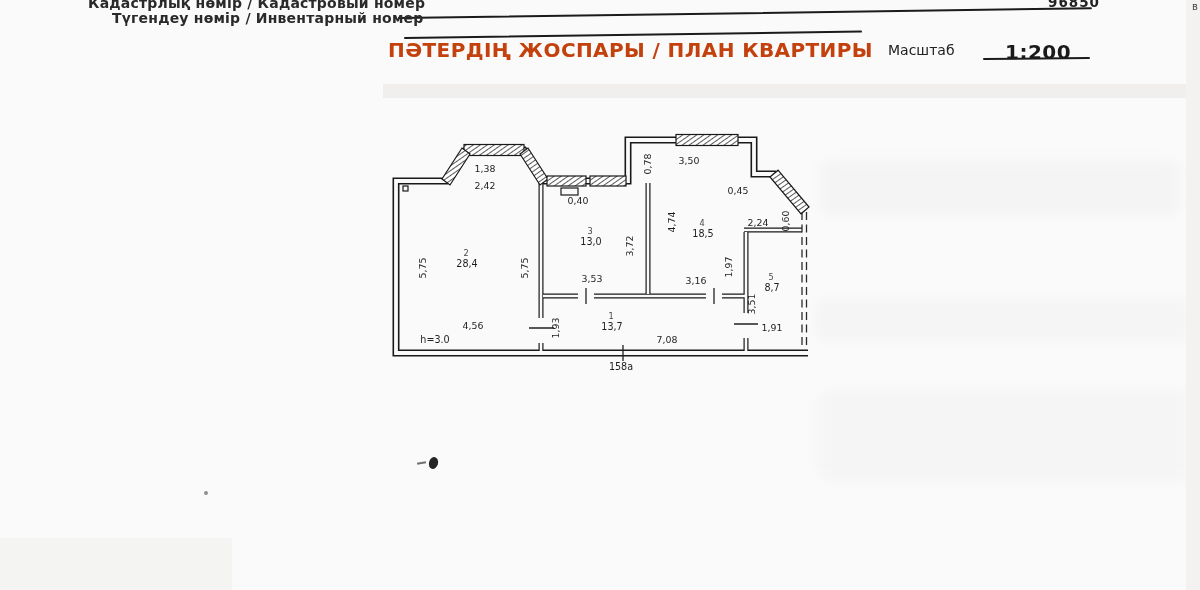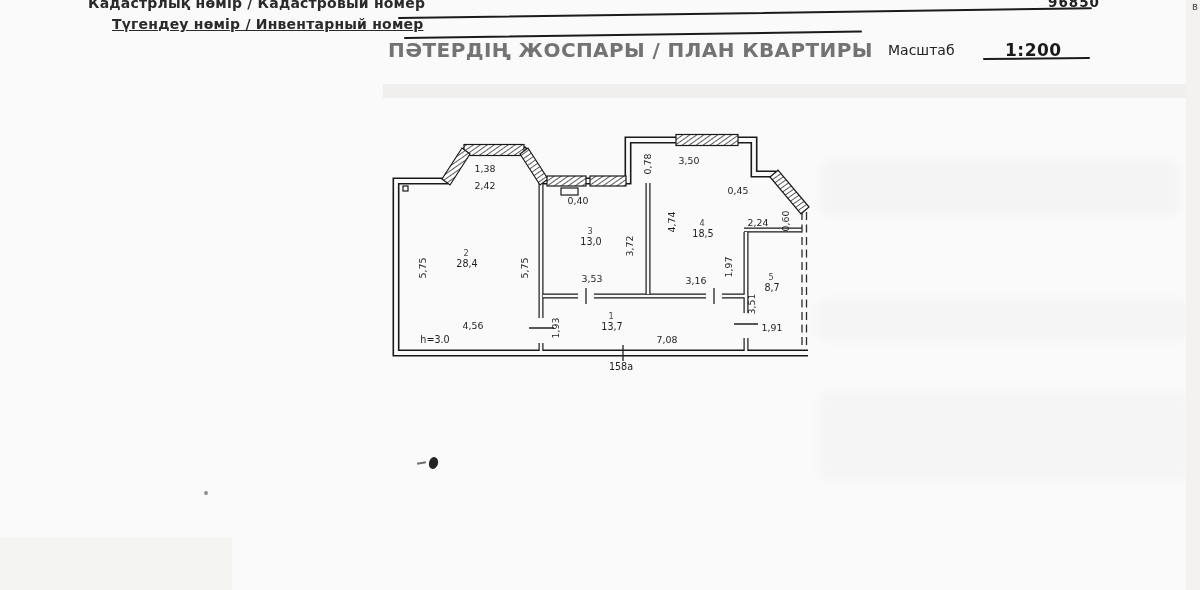--- a/index.html
+++ b/index.html
@@ -4,23 +4,23 @@
 <style>
   html,body{margin:0;padding:0;}
   body{width:1200px;height:590px;overflow:hidden;background:#efeeec;}
   .page{position:relative;width:1200px;height:590px;background:#fbfafa;overflow:hidden;
         font-family:"DejaVu Sans","Liberation Sans",sans-serif;color:#1d1d1d;}
   .abs{position:absolute;}
   
   .hdr-label{font-size:14px;font-weight:bold;color:#2a2a2a;letter-spacing:.2px;white-space:nowrap;}
   .hdr-line{height:2.4px;background:#1b1b1b;transform-origin:left center;border-radius:2px;}
   .hdr-value{font-size:13.5px;font-weight:bold;color:#222;letter-spacing:1px;}
-  .title{font-size:20px;font-weight:bold;letter-spacing:.4px;color:#737373;white-space:nowrap;}
+  .title{font-size:20px;font-weight:bold;letter-spacing:.4px;color:#c2410c;white-space:nowrap;}
   .scale-lbl{font-size:14px;font-weight:500;color:#222;}
-  .scale-val{font-size:17px;font-weight:bold;color:#1a1a1a;letter-spacing:.5px;}
+  .scale-val{font-size:20px;font-weight:bold;color:#1a1a1a;letter-spacing:.5px;}
   .corner-mark{font-size:10px;color:#444;}
   
   .art{position:absolute;pointer-events:none;}
   .band-top{left:383px;top:84px;width:817px;height:14px;background:#f0efee;}
   .blk-bl{left:0;top:538px;width:232px;height:52px;background:#f4f4f3;}
   .edge-r{left:1186px;top:0;width:14px;height:590px;background:#f3f2f1;}
   .sm1{left:820px;top:160px;width:360px;height:55px;background:rgba(140,138,130,.05);filter:blur(6px);border-radius:10px;}
   .sm2{left:815px;top:298px;width:375px;height:44px;background:rgba(140,138,130,.045);filter:blur(6px);border-radius:10px;}
   .sm3{left:818px;top:390px;width:372px;height:92px;background:rgba(140,138,130,.04);filter:blur(7px);border-radius:12px;}
   .ink-dot{left:429px;top:457px;width:9px;height:12px;background:#242424;border-radius:50%;transform:rotate(16deg);}
@@ -55,21 +55,21 @@
   <div class="art edge-r"></div>
   <div class="art ink-dot"></div>
   <div class="art ink-dash"></div>
   <div class="art ink-dot2"></div>
 
   <div class="abs hdr-label" style="left:88px;top:-5px;">Кадастрлық нөмір / Кадастровый номер</div>
   <div class="abs hdr-line" style="left:398px;top:17px;width:694px;transform:rotate(-0.8deg);"></div>
   <div class="abs hdr-value" style="left:1048px;top:-6px;">96850</div>
   <div class="abs corner-mark" style="left:1192px;top:1px;">в</div>
 
-  <div class="abs hdr-label" style="left:112px;top:16px;text-decoration:underline;">Түгендеу нөмір / Инвентарный номер</div>
+  <div class="abs hdr-label" style="left:112px;top:10px;">Түгендеу нөмір / Инвентарный номер</div>
   <div class="abs hdr-line" style="left:404px;top:37px;width:458px;transform:rotate(-0.8deg);"></div>
 
   <div class="abs title" style="left:388px;top:38px;">ПӘТЕРДІҢ ЖОСПАРЫ / ПЛАН КВАРТИРЫ</div>
   <div class="abs scale-lbl" style="left:888px;top:42px;">Масштаб</div>
   <div class="abs scale-val" style="left:1005px;top:40px;">1:200</div>
   <div class="abs hdr-line" style="left:983px;top:58px;width:107px;height:2px;transform:rotate(-0.6deg);"></div>
 
   <svg class="plan-svg" width="445" height="255" viewBox="0 0 445 255">
     <defs>
       <pattern id="hatch" width="4" height="4" patternUnits="userSpaceOnUse" patternTransform="rotate(55)">

